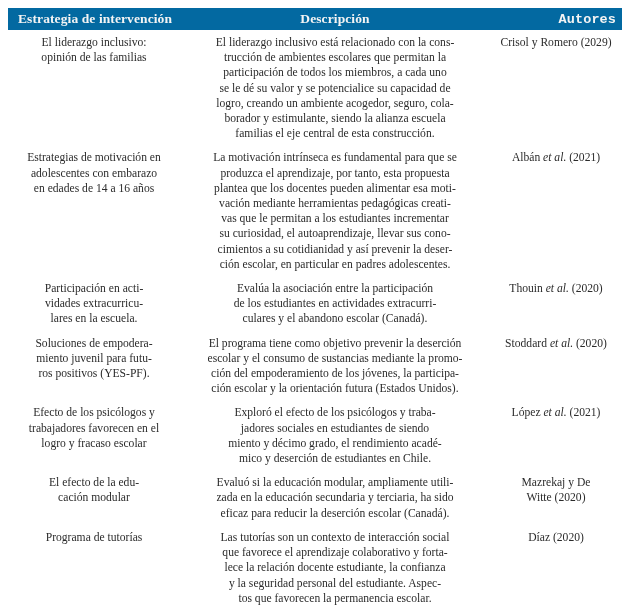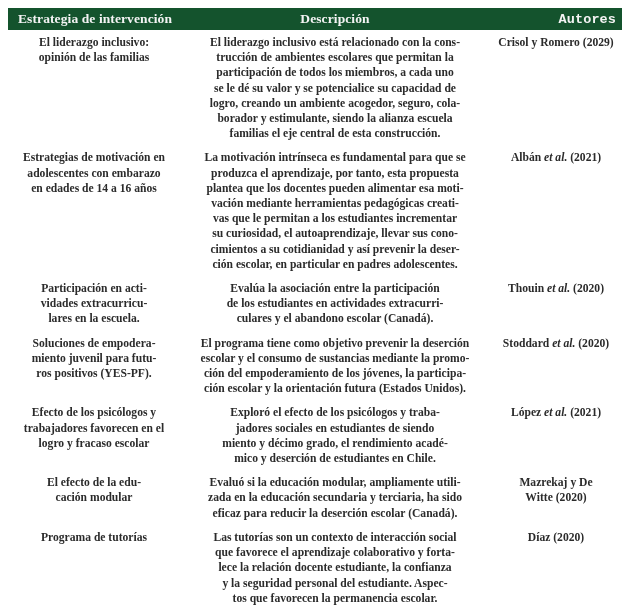--- a/index.html
+++ b/index.html
@@ -26,21 +26,21 @@
       left: 8px;
       top: 8px;
       width: 614px;
       border-collapse: collapse;
       table-layout: fixed;
     }
     col.c1 { width: 172px; }
     col.c2 { width: 310px; }
     col.c3 { width: 132px; }
     thead th {
-      background: #14532d;
+      background: #0369a1;
       color: #f4f4f4;
       font-family: "Liberation Serif", "DejaVu Serif", serif;
       font-weight: bold;
       font-size: 13.5px;
       height: 22px;
       padding: 0 6px;
       letter-spacing: 0.1px;
     }
     thead th.h1 { text-align: left; padding-left: 10px; }
     thead th.h2 { text-align: center; }
@@ -58,21 +58,21 @@
       padding-left: 6px;
       padding-right: 6px;
     }
     tbody td.author {
       text-align: center;
     }
     tbody tr.last td {
       border-bottom: 2px solid #bdbdbd;
       padding-bottom: 6px;
     }
-    .line { display: block; white-space: nowrap; font-weight: bold; }
+    .line { display: block; white-space: nowrap; }
     .it { font-style: italic; }
   </style>
 </head>
 <body>
 
 <div class="top-remnant"></div>
 
 <table class="doc-table">
   <colgroup>
     <col class="c1">

